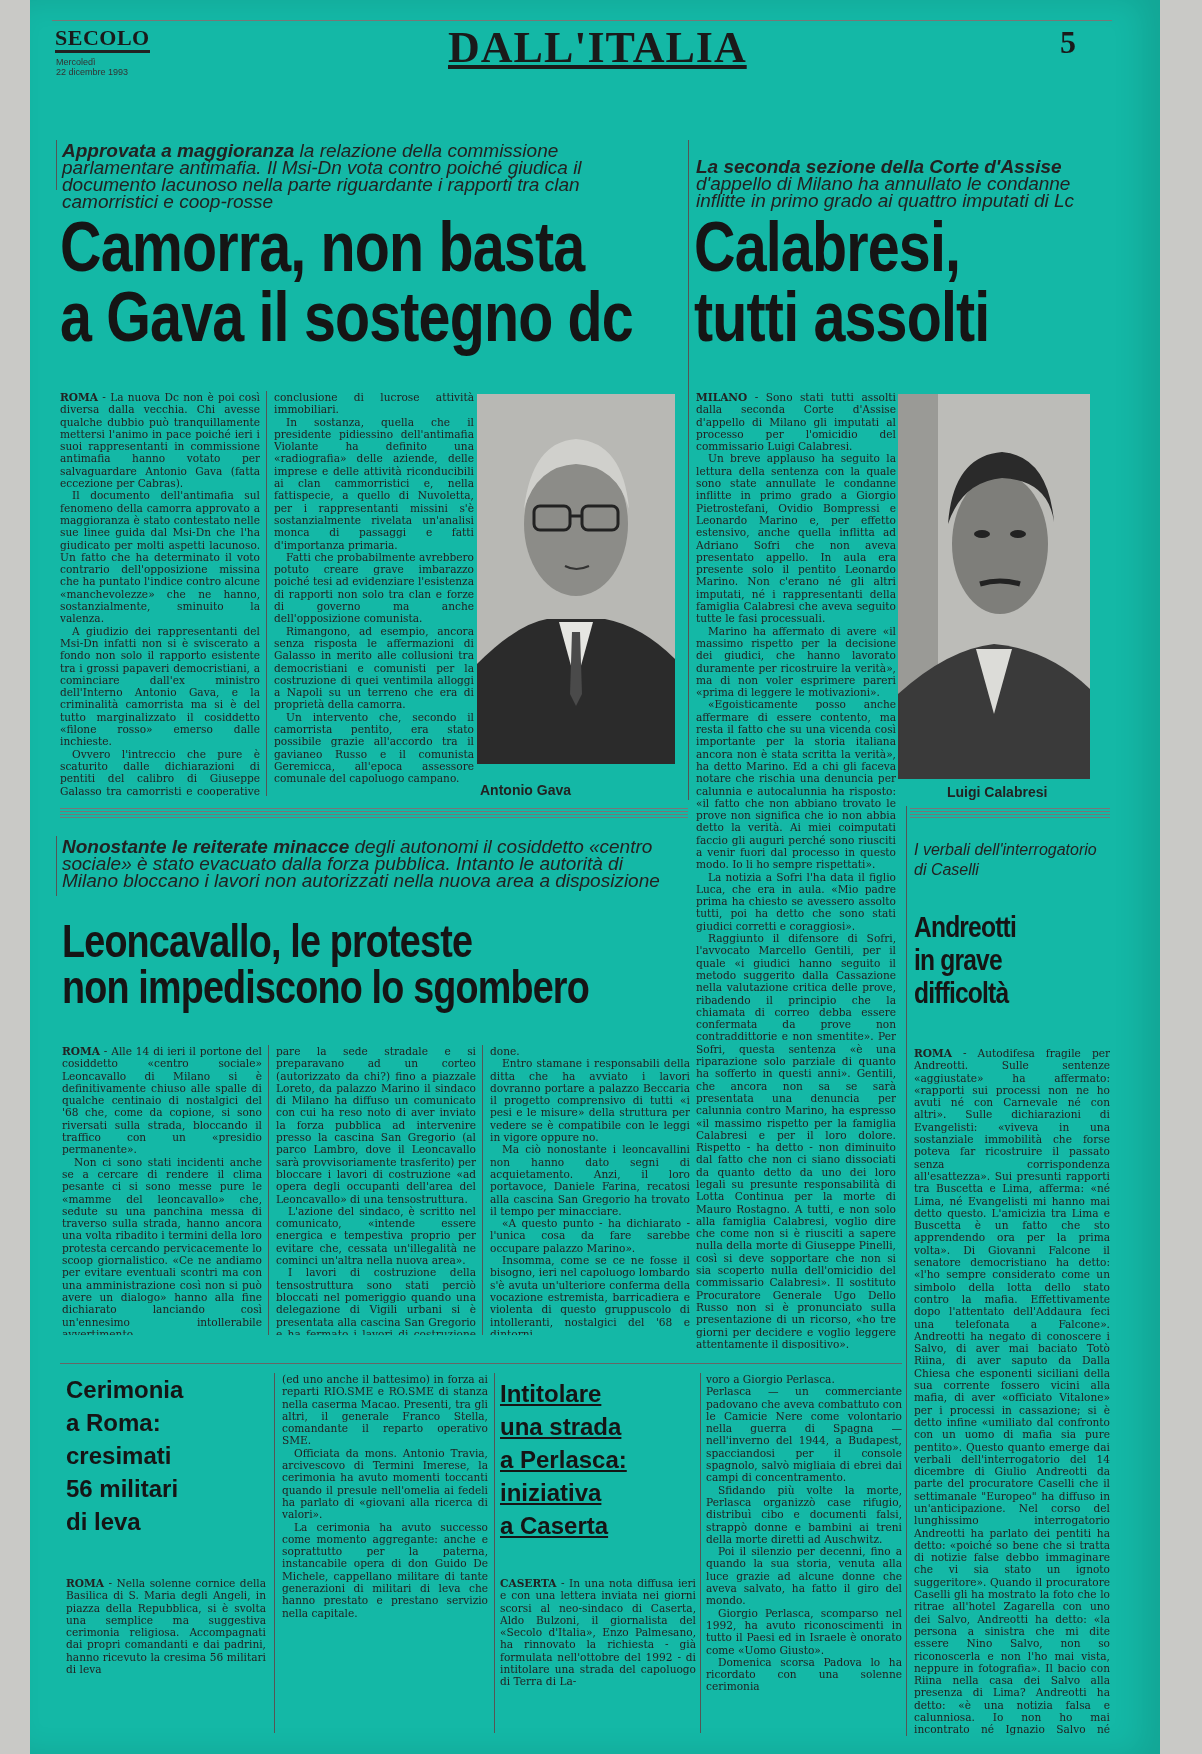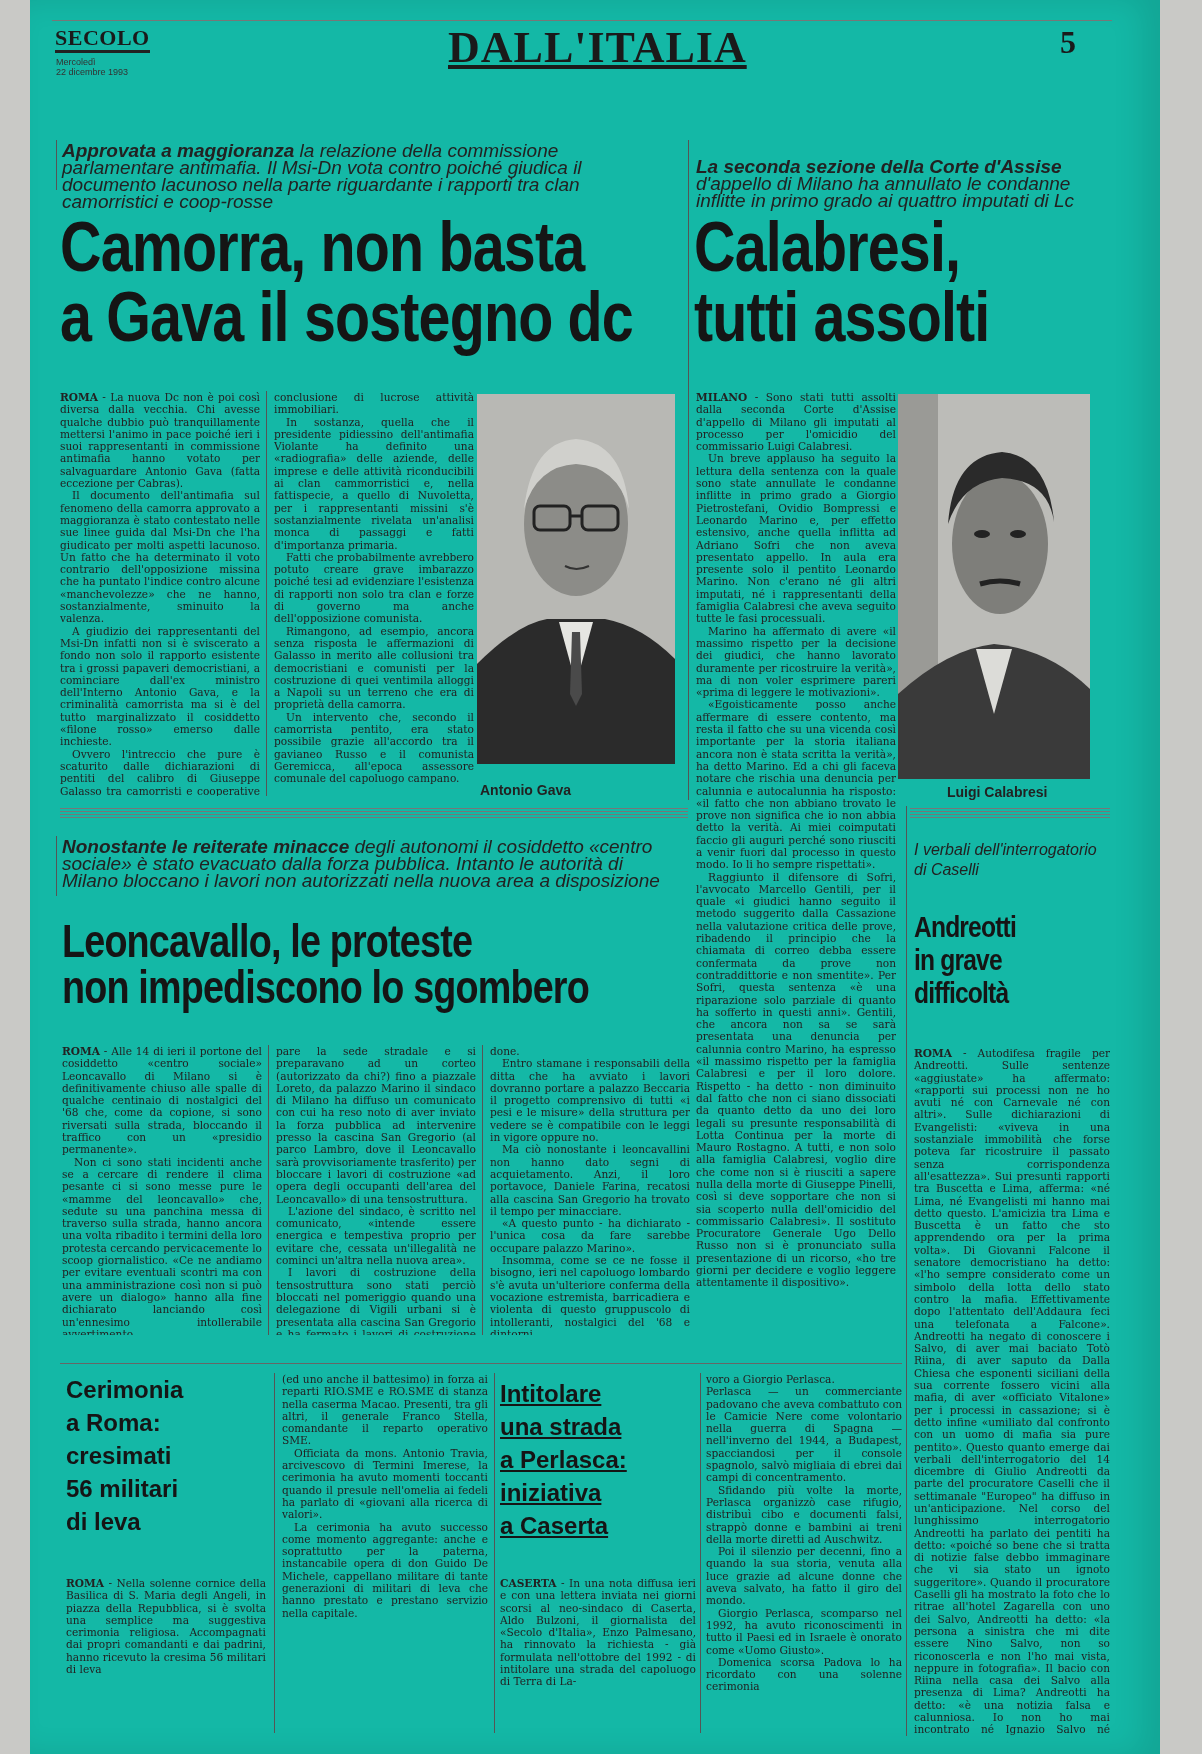--- a/index.html
+++ b/index.html
@@ -83,20 +83,21 @@
   <div class="abs kicker" style="left:666px;top:142px;width:420px;margin-top:16px;"><b>La seconda sezione della Corte d'Assise</b><span> d'appello di Milano ha annullato le condanne inflitte in primo grado ai quattro imputati di Lc</span></div>
   <div class="abs headline h-big" style="left:664px;top:212px;">
     <div>Calabresi,</div>
     <div>tutti assolti</div>
   </div>
   <div class="abs body" style="left:666px;top:391px;width:200px;height:958px;">
     <p><span class="dateline">MILANO</span><span> - Sono stati tutti assolti dalla seconda Corte d'Assise d'appello di Milano gli imputati al processo per l'omicidio del commissario Luigi Calabresi.</span></p>
     <p>Un breve applauso ha seguito la lettura della sentenza con la quale sono state annullate le condanne inflitte in primo grado a Giorgio Pietrostefani, Ovidio Bompressi e Leonardo Marino e, per effetto estensivo, anche quella inflitta ad Adriano Sofri che non aveva presentato appello. In aula era presente solo il pentito Leonardo Marino. Non c'erano né gli altri imputati, né i rappresentanti della famiglia Calabresi che aveva seguito tutte le fasi processuali.</p>
     <p>Marino ha affermato di avere «il massimo rispetto per la decisione dei giudici, che hanno lavorato duramente per ricostruire la verità», ma di non voler esprimere pareri «prima di leggere le motivazioni».</p>
     <p>«Egoisticamente posso anche affermare di essere contento, ma resta il fatto che su una vicenda così importante per la storia italiana ancora non è stata scritta la verità», ha detto Marino. Ed a chi gli faceva notare che rischia una denuncia per calunnia e autocalunnia ha risposto: «il fatto che non abbiano trovato le prove non significa che io non abbia detto la verità. Ai miei coimputati faccio gli auguri perché sono riusciti a venir fuori dal processo in questo modo. Io li ho sempre rispettati».</p>
+    <p>La notizia a Sofri l'ha data il figlio Luca, che era in aula. «Mio padre prima ha chiesto se avessero assolto tutti, poi ha detto che sono stati giudici corretti e coraggiosi».</p>
     <p>Raggiunto il difensore di Sofri, l'avvocato Marcello Gentili, per il quale «i giudici hanno seguito il metodo suggerito dalla Cassazione nella valutazione critica delle prove, ribadendo il principio che la chiamata di correo debba essere confermata da prove non contraddittorie e non smentite». Per Sofri, questa sentenza «è una riparazione solo parziale di quanto ha sofferto in questi anni». Gentili, che ancora non sa se sarà presentata una denuncia per calunnia contro Marino, ha espresso «il massimo rispetto per la famiglia Calabresi e per il loro dolore. Rispetto - ha detto - non diminuito dal fatto che non ci siano dissociati da quanto detto da uno dei loro legali su presunte responsabilità di Lotta Continua per la morte di Mauro Rostagno. A tutti, e non solo alla famiglia Calabresi, voglio dire che come non si è riusciti a sapere nulla della morte di Giuseppe Pinelli, così si deve sopportare che non si sia scoperto nulla dell'omicidio del commissario Calabresi». Il sostituto Procuratore Generale Ugo Dello Russo non si è pronunciato sulla presentazione di un ricorso, «ho tre giorni per decidere e voglio leggere attentamente il dispositivo».</p>
   </div>
   <div class="photo" style="left:868px;top:394px;width:192px;height:385px;">
     <svg width="192" height="385" viewBox="0 0 192 385">
       <rect width="192" height="385" fill="#bcbcb8"></rect>
       <rect x="0" y="0" width="40" height="385" fill="#9a9a96"></rect>
       <path d="M0 385 L0 300 Q50 255 96 250 Q150 255 192 295 L192 385 Z" fill="#3a3a3a"></path>
       <path d="M78 255 L96 320 L114 255 Z" fill="#dcdcd8"></path>
       <ellipse cx="102" cy="150" rx="48" ry="70" fill="#7e7e7a"></ellipse>
       <path d="M50 130 Q55 62 104 58 Q150 62 156 128 Q150 86 104 84 Q64 88 50 130 Z" fill="#2a2a2a"></path>

